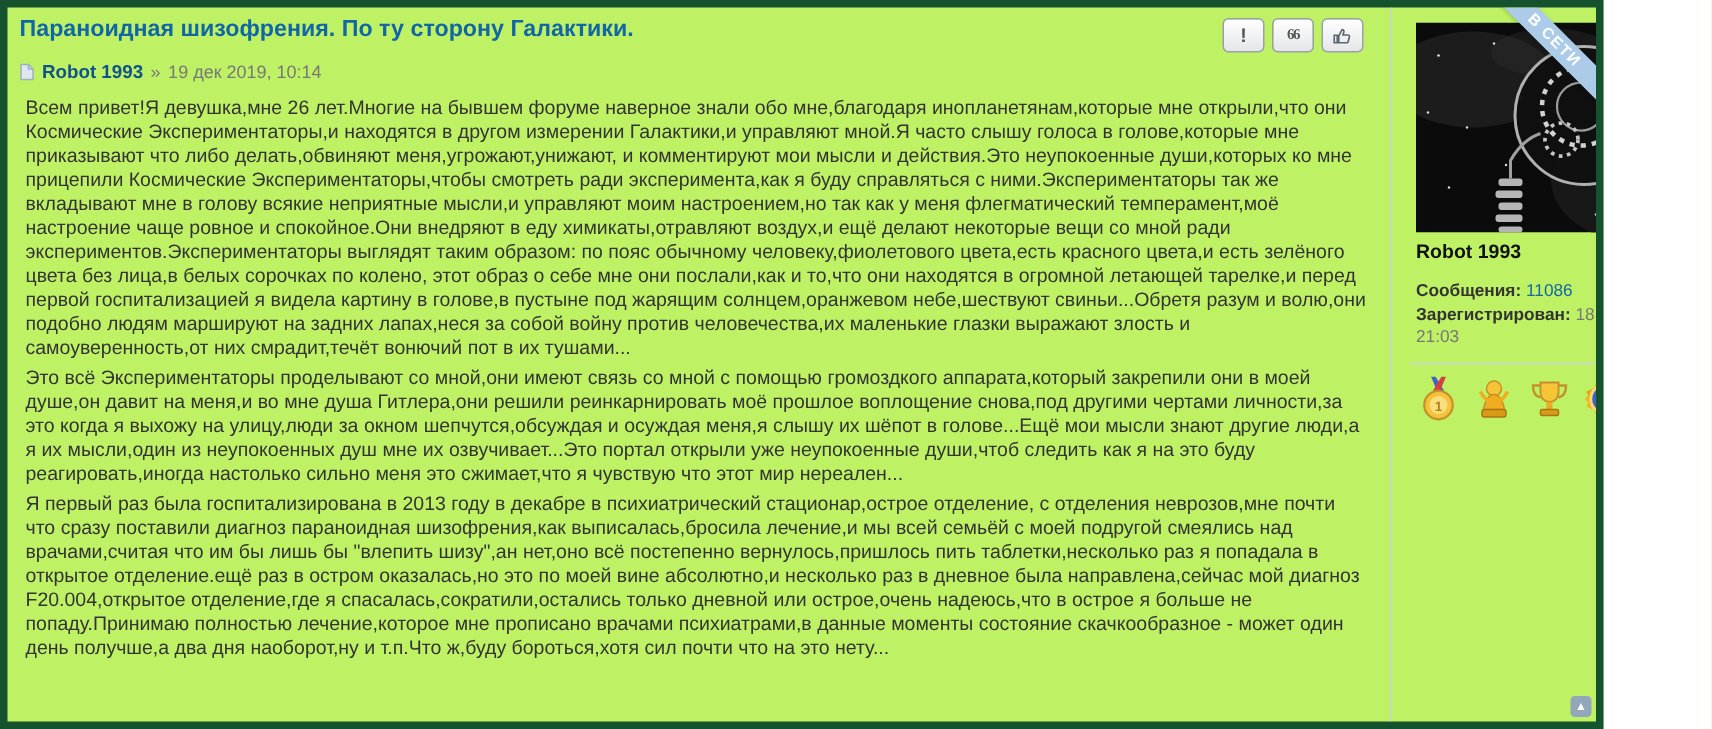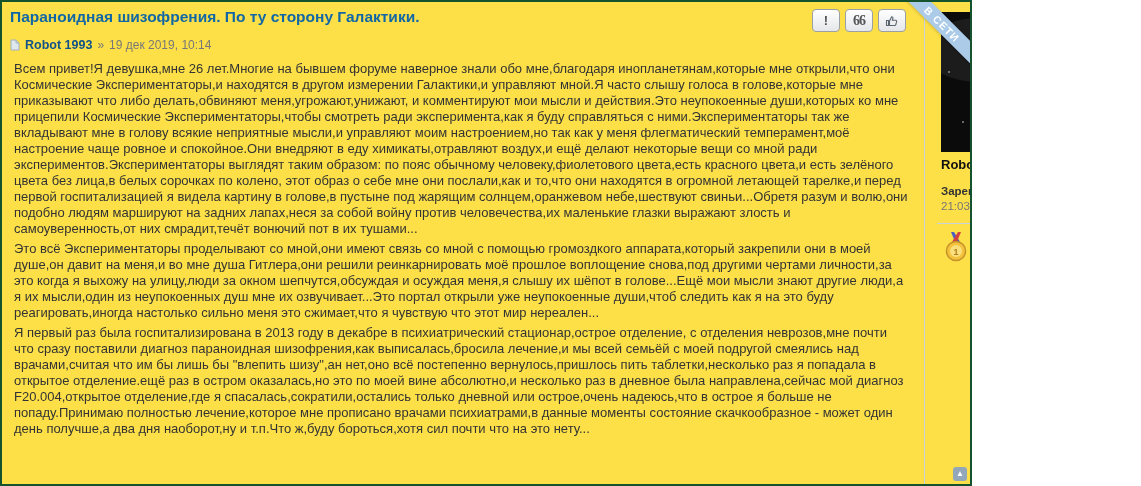--- a/index.html
+++ b/index.html
@@ -1,28 +1,28 @@
 <!DOCTYPE html>
 <html><head>
 <meta charset="utf-8">
 <style>
   html,body{margin:0;padding:0;background:#fff;font-family:"Liberation Sans",sans-serif;}
-  .page{position:relative;width:972px;height:486px;box-sizing:border-box;
-        background:#fde047;border:2px solid #14532d;overflow:hidden;}
+  .page{position:relative;width:1069px;height:486px;box-sizing:border-box;
+        background:#bef264;border:5px solid #14532d;overflow:hidden;}
 
   
   .post-main{position:absolute;left:0;top:0;width:922px;height:100%;box-sizing:border-box;
              padding:5px 8px 0 8px;}
   .post-header{display:flex;justify-content:space-between;align-items:flex-start;}
   .topic-title{margin:0;font-size:15.5px;font-weight:bold;color:#1167a6;cursor:pointer;line-height:20px;}
   .post-buttons{display:flex;gap:5px;margin-right:10px;margin-top:2px;}
   .pbtn{min-width:28px;height:23px;box-sizing:border-box;border:1px solid #9aa0a5;border-radius:4px;
         background:linear-gradient(#ffffff,#e4e6e9);color:#555;font-weight:bold;font-size:13px;
         display:flex;align-items:center;justify-content:center;cursor:pointer;padding:0 5px;}
-  .quote-glyph{font-family:"Liberation Serif",serif;font-size:14px;font-weight:bold;letter-spacing:-1px;}
+  .quote-glyph{font-family:"Liberation Serif",serif;font-size:10px;font-weight:bold;letter-spacing:-1px;}
   .byline{margin-top:6px;margin-bottom:9px;font-size:12px;color:#777;display:flex;align-items:center;gap:5px;}
   .byline .author{color:#105289;font-weight:bold;font-size:12.5px;cursor:pointer;text-decoration:none;}
   .content{font-size:13px;line-height:16px;color:#333;padding-right:4px;}
   .content div{margin:4px;}
 
   
   .profile{position:absolute;left:922px;top:0;width:219px;height:100%;box-sizing:border-box;
            border-left:1px solid #c8d2da;padding:10px 16px 0 16px;}
   .avatar{width:185px;height:140px;display:block;cursor:pointer;}
   .p-username{margin-top:5px;font-size:13px;font-weight:bold;color:#111;}
@@ -128,20 +128,24 @@
           <rect x="53" y="128" width="18" height="5" rx="2"></rect>
         <rect x="55" y="136" width="16" height="4" rx="2"></rect>
       </g>
       <path d="M63 104 V92 q8 -14 20 -18" fill="none" stroke="#9f9f9f" stroke-width="2"></path>
     </svg>
 
     <div class="p-username">Robot 1993</div>
 
     <div class="p-fields">
       <div class="p-row">
+        <span class="lbl">Сообщения:</span>
+        <span class="val-link">11086</span>
+      </div>
+      <div class="p-row">
         <span class="lbl">Зарегистрирован:</span>
         <span class="val">18 дек 2019, 21:03</span>
       </div>
     </div>
 
     <hr class="p-divider">
 
     <div class="awards">
       <svg class="award" viewBox="0 0 30 30">
         <polygon points="10,0 15,12 19,10 13,0" fill="#4a5fc1"></polygon>

